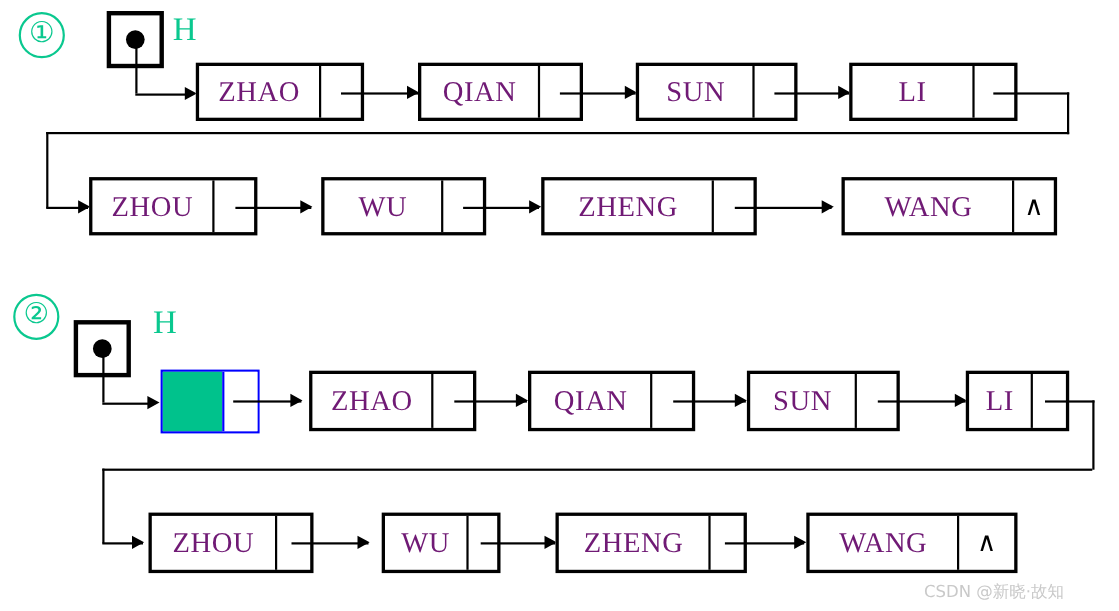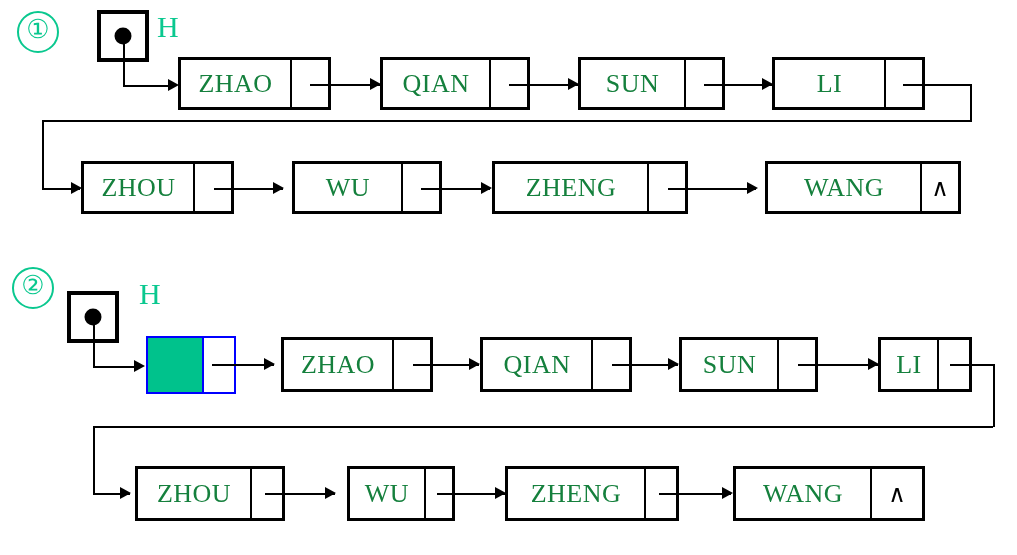--- a/index.html
+++ b/index.html
@@ -52,21 +52,21 @@
     border:3.5px solid #000;
     box-sizing:border-box;
     background:#fff;
     display:flex;
     align-items:stretch;
   }
   .node .data{
     flex:1 1 auto;
     display:flex;align-items:center;justify-content:center;
     font-size:26px;
-    color:#15803d;
+    color:#701a75;
     letter-spacing:.5px;
     white-space:nowrap;
     font-family:"Liberation Serif","DejaVu Serif",serif;
   }
   .node .next{
     width:36px;
     flex:0 0 36px;
     border-left:2.5px solid #000;
     display:flex;align-items:center;justify-content:center;
     font-size:24px;
@@ -250,14 +250,15 @@
     <span class="next" style="width:30px;flex:0 0 30px;"></span>
   </div>
   <div class="hline" style="left:659px;top:493px;width:72px;"></div>
   <div class="arrowhead" style="left:722px;top:487px;"></div>
 
   <div class="node" style="left:733px;top:466px;width:192px;height:55px;">
     <span class="data">WANG</span>
     <span class="next" style="width:50px;flex:0 0 50px;">∧</span>
   </div>
 
+  <div class="watermark" style="left:840px;top:529px;">CSDN @新晓·故知</div>
 
 </div>
 
 </body></html>

